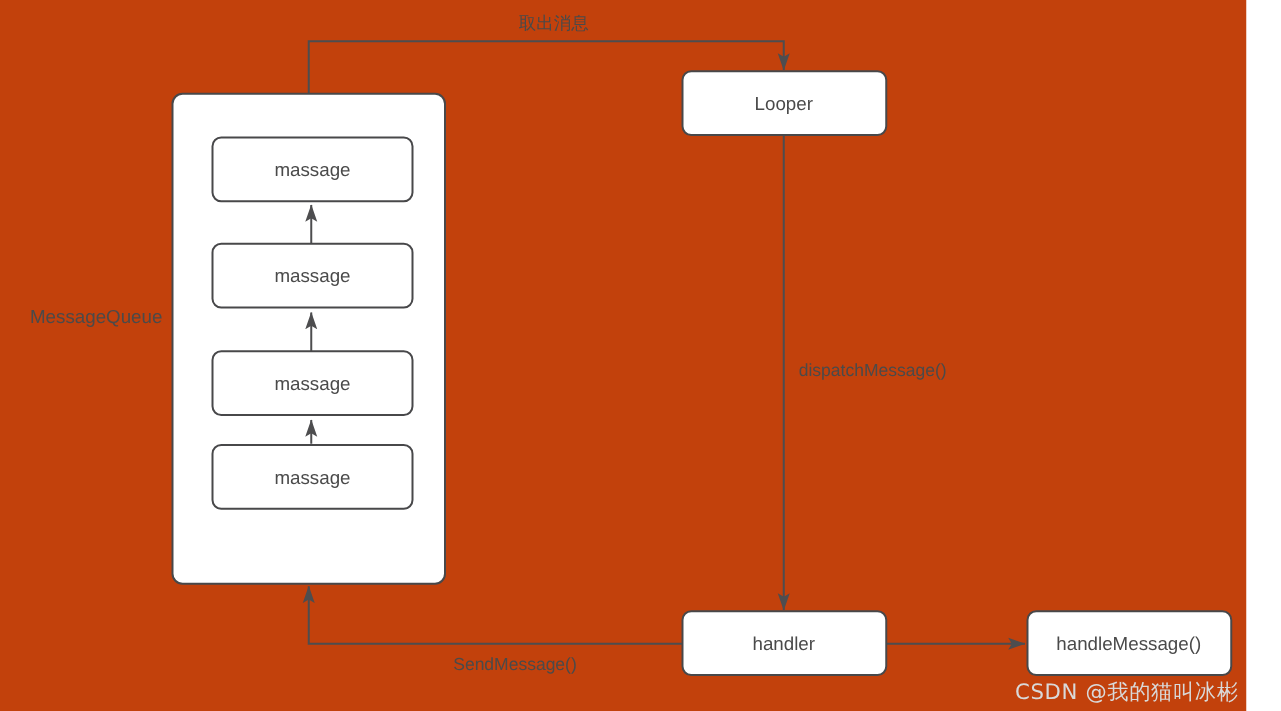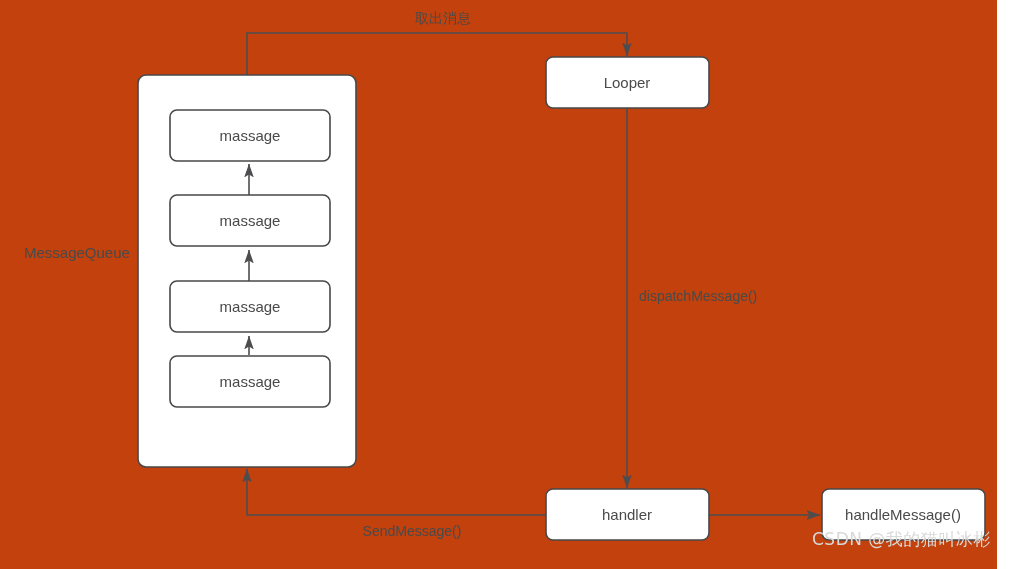--- a/index.html
+++ b/index.html
@@ -52,21 +52,21 @@
     fill: #4a4a4a;
   }
   .side-label {
     font-family: "Liberation Sans", "DejaVu Sans", sans-serif;
     font-size: 15px;
     fill: #4a4a4a;
   }
   .watermark {
     position: absolute;
     left: 812px;
-    top: 528px;
+    top: 542px;
     font-family: "DejaVu Sans", "Liberation Sans", sans-serif;
     font-size: 17px;
     color: #d9d9d9;
     white-space: nowrap;
     letter-spacing: 0.5px;
     user-select: none;
   }
 </style>
 </head>
 <body>

